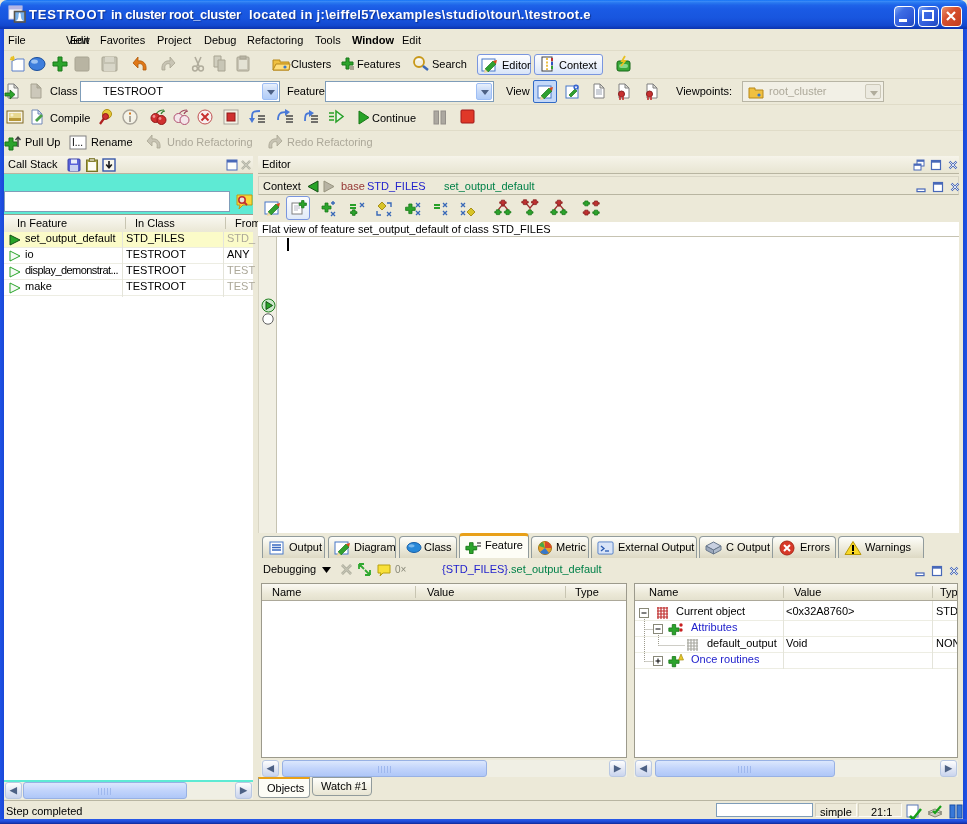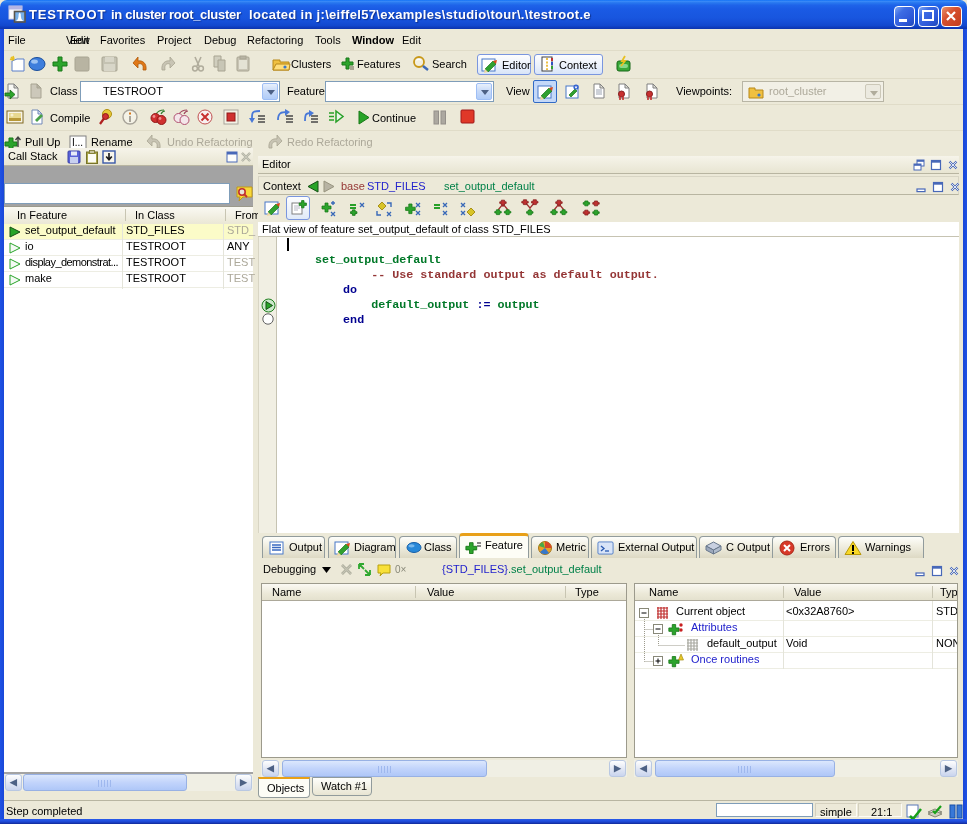--- a/index.html
+++ b/index.html
@@ -29,21 +29,21 @@
 .icon { position:absolute; }
 .combo { position:absolute; height:21px; background:#fff; border:1px solid #7F9DB9; }
 .combo .arrowbtn { position:absolute; right:1px; top:1px; width:16px; height:17px;
  background:linear-gradient(to bottom,#E8F0FC,#C6D9F8 50%,#B0CCF8); border:1px solid #9EBEF5; border-radius:2px; }
 .combo .arrowbtn:after { content:""; position:absolute; left:4px; top:6px; border:4px solid transparent; border-top:5px solid #4D6185; }
 .btn { position:absolute; border:1px solid #7A96DF; border-radius:3px; background:linear-gradient(to bottom,#FDFDFE,#E9F0FB 60%,#D8E4F8); }
 
 
 .phdr { position:absolute; background:linear-gradient(to bottom,#F6F4EA,#E8E5D2); border-bottom:1px solid #B8B5A1; }
 .phdr .t { position:absolute; left:4px; top:2px; }
-#callstack { left:4px; top:148px; width:249px; height:643px; background:#a3a3a3; }
+#callstack { left:4px; top:156px; width:249px; height:643px; background:#5eead4; }
 #cs-list { position:absolute; left:0px; top:58px; width:249px; height:566px; background:#fff; border-top:1px solid #9C9A8C; }
 .csrow { position:absolute; left:0; width:249px; height:16px; border-bottom:1px solid #EDEDE3; }
 .csrow .c2 { position:absolute; left:122px; }
 .csrow .c3 { position:absolute; left:223px; }
 .colline { position:absolute; top:0; width:1px; background:#E4E4DA; }
 #cs-hdr { position:absolute; left:0; top:0px; width:249px; height:26px;
   background:linear-gradient(to bottom,#FAF9F3,#ECE9D8 60%,#E4E1CE); border-bottom:1px solid #ACA899;padding-left:12px; }
 #cs-hdr span { position:absolute; top:2px; }
 
 
@@ -555,25 +555,20 @@
     <div id="gutter">
       <svg class="icon" style="left:2px;top:61px;" width="15" height="15">
           <circle cx="7.5" cy="7.5" r="6.5" fill="#CCE8CC" stroke="#208020"></circle>
           <path d="M5 3.5 L11.5 7.5 L5 11.5 Z" fill="#28A428" stroke="#145014"></path>
         </svg>
       <svg class="icon" style="left:3px;top:76px;" width="13" height="13">
           <circle cx="6" cy="6" r="5.2" fill="#fff" stroke="#606060"></circle>
         </svg>
     </div>
     <div class="abs" style="left:29px;top:1px;width:2px;height:13px;background:#000;"></div>
-    <pre class="src"><span class="feat">    set_output_default</span>
-<span class="cmt">            -- Use standard output as default output.</span>
-<span class="kw">        do</span>
-            <span class="feat">default_output</span> <span class="op">:=</span> <span class="feat">output</span>
-<span class="kw">        end</span></pre>
   </div>
 
   <div class="tabrow abs" style="left:258px;top:533px;width:701px;height:25px;">
     <div class="tab" style="left:4px;width:63px;">
         <svg class="icon" style="left:6px;top:3px;" width="16" height="16">
           <rect x="1" y="2" width="13" height="12" fill="#fff" stroke="#4878C8"></rect>
           <path d="M3 5 H12 M3 7.5 H12 M3 10 H12" stroke="#3868C0" stroke-width="1.6"></path>
         </svg>
         <span class="tx" style="left:26px;">Output</span>
       </div>

